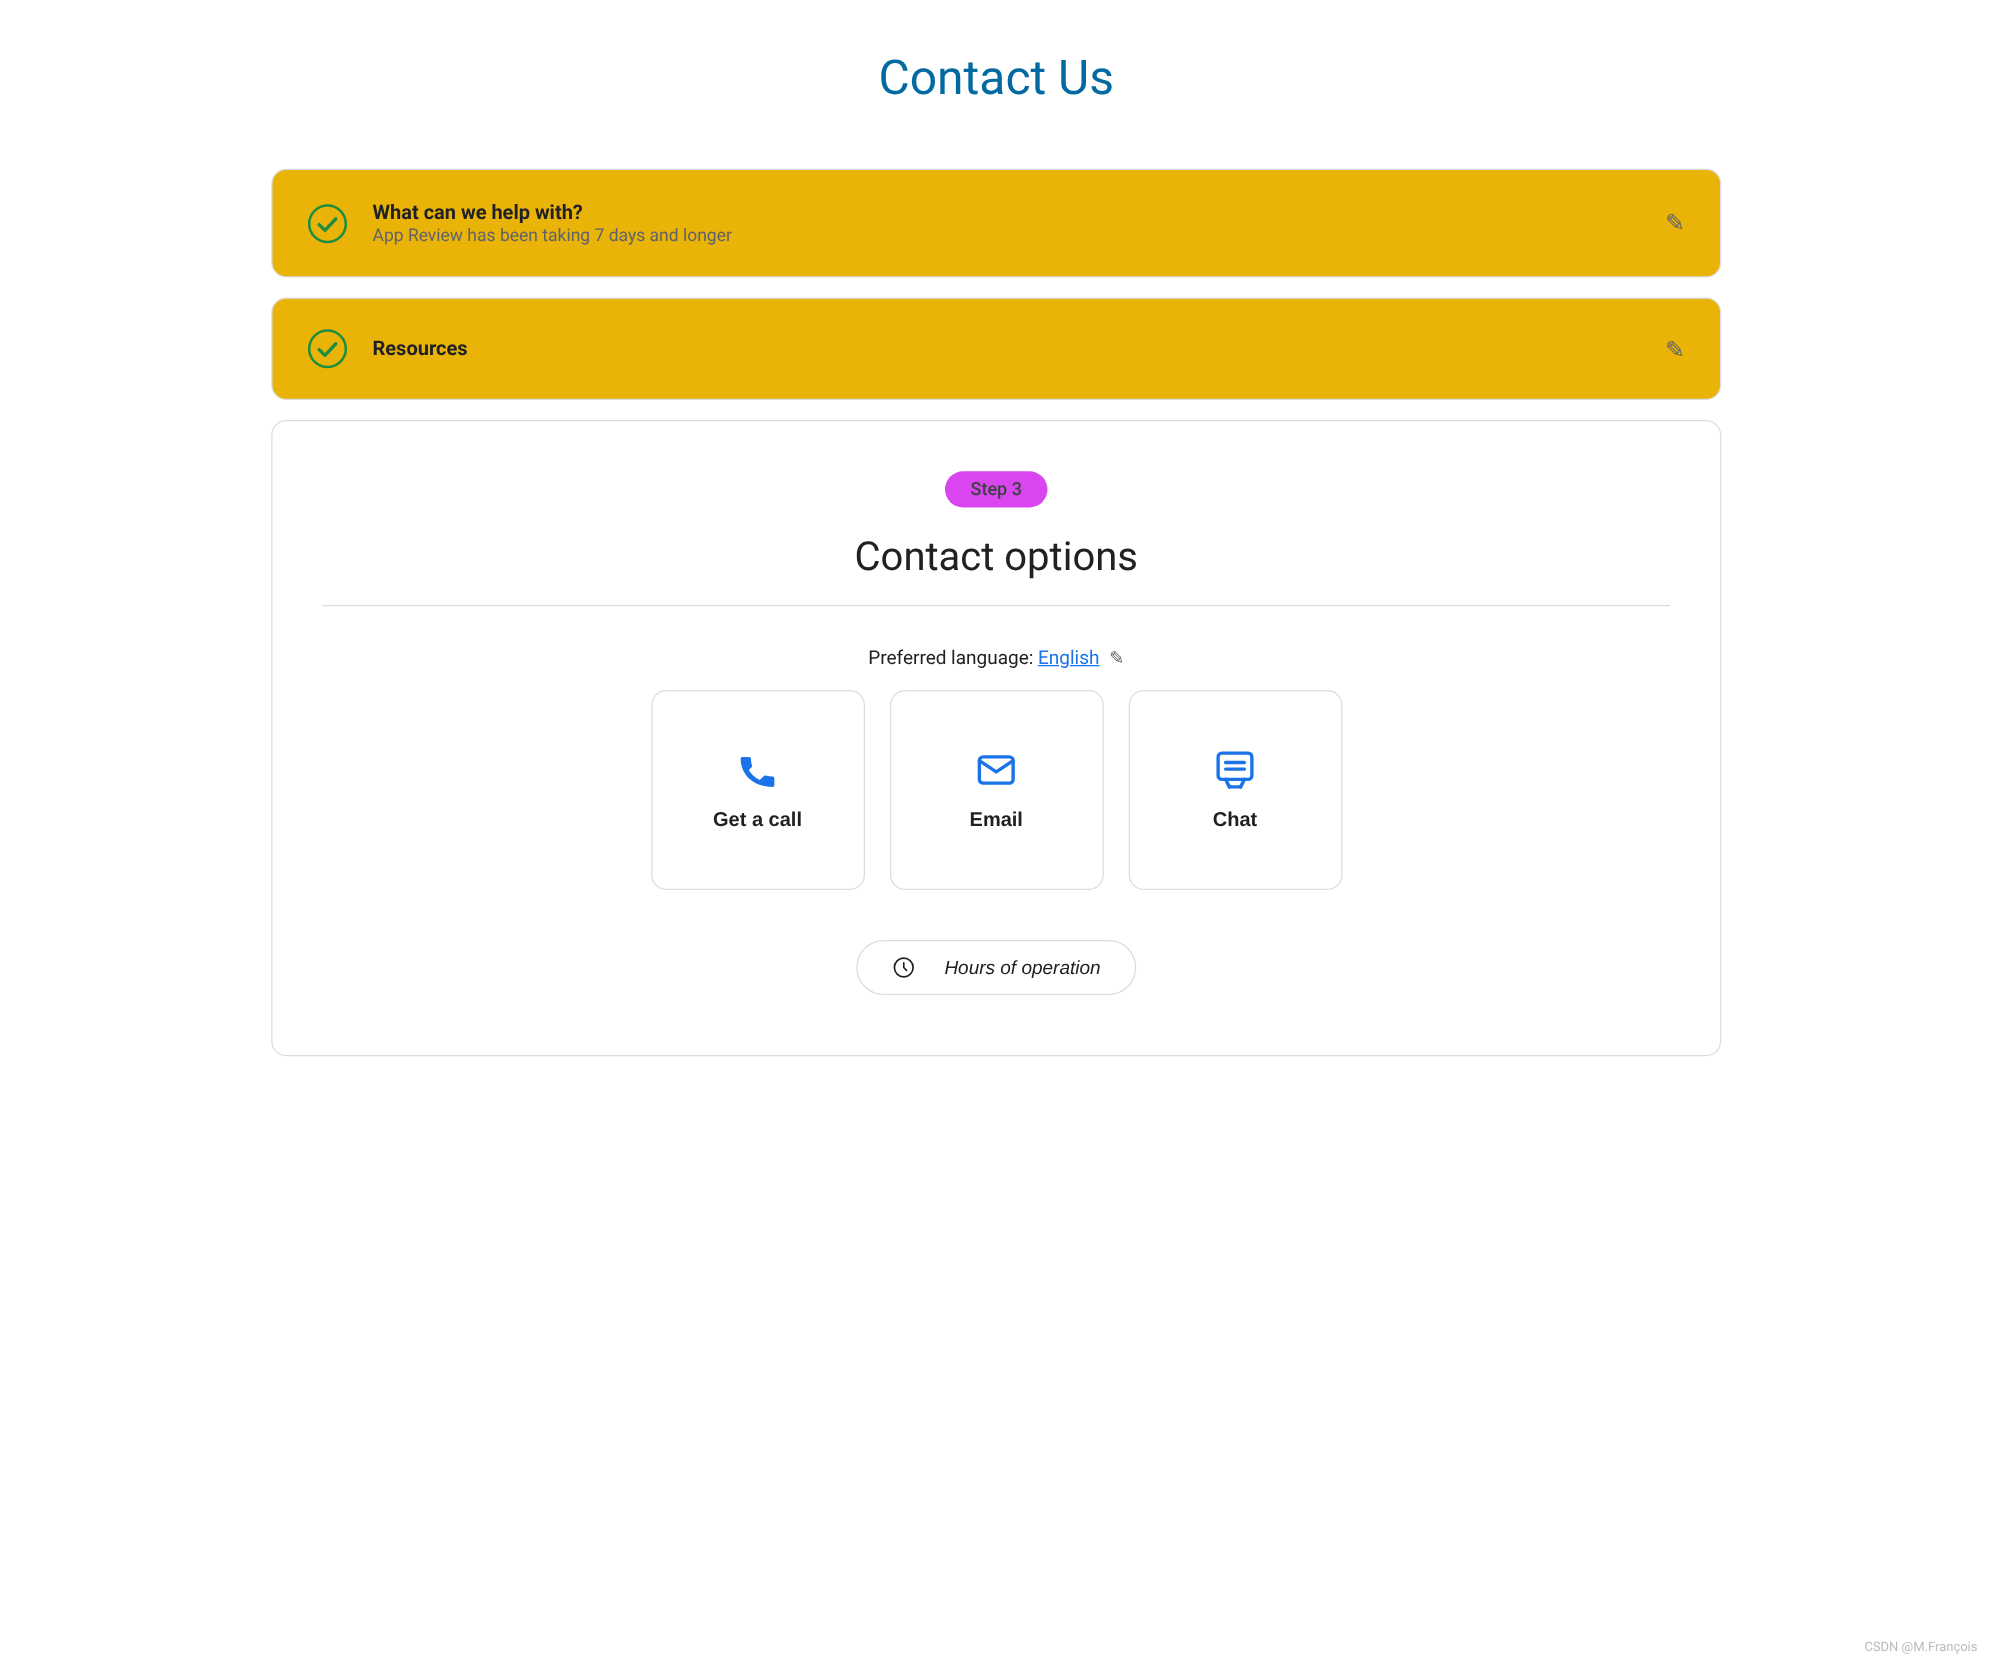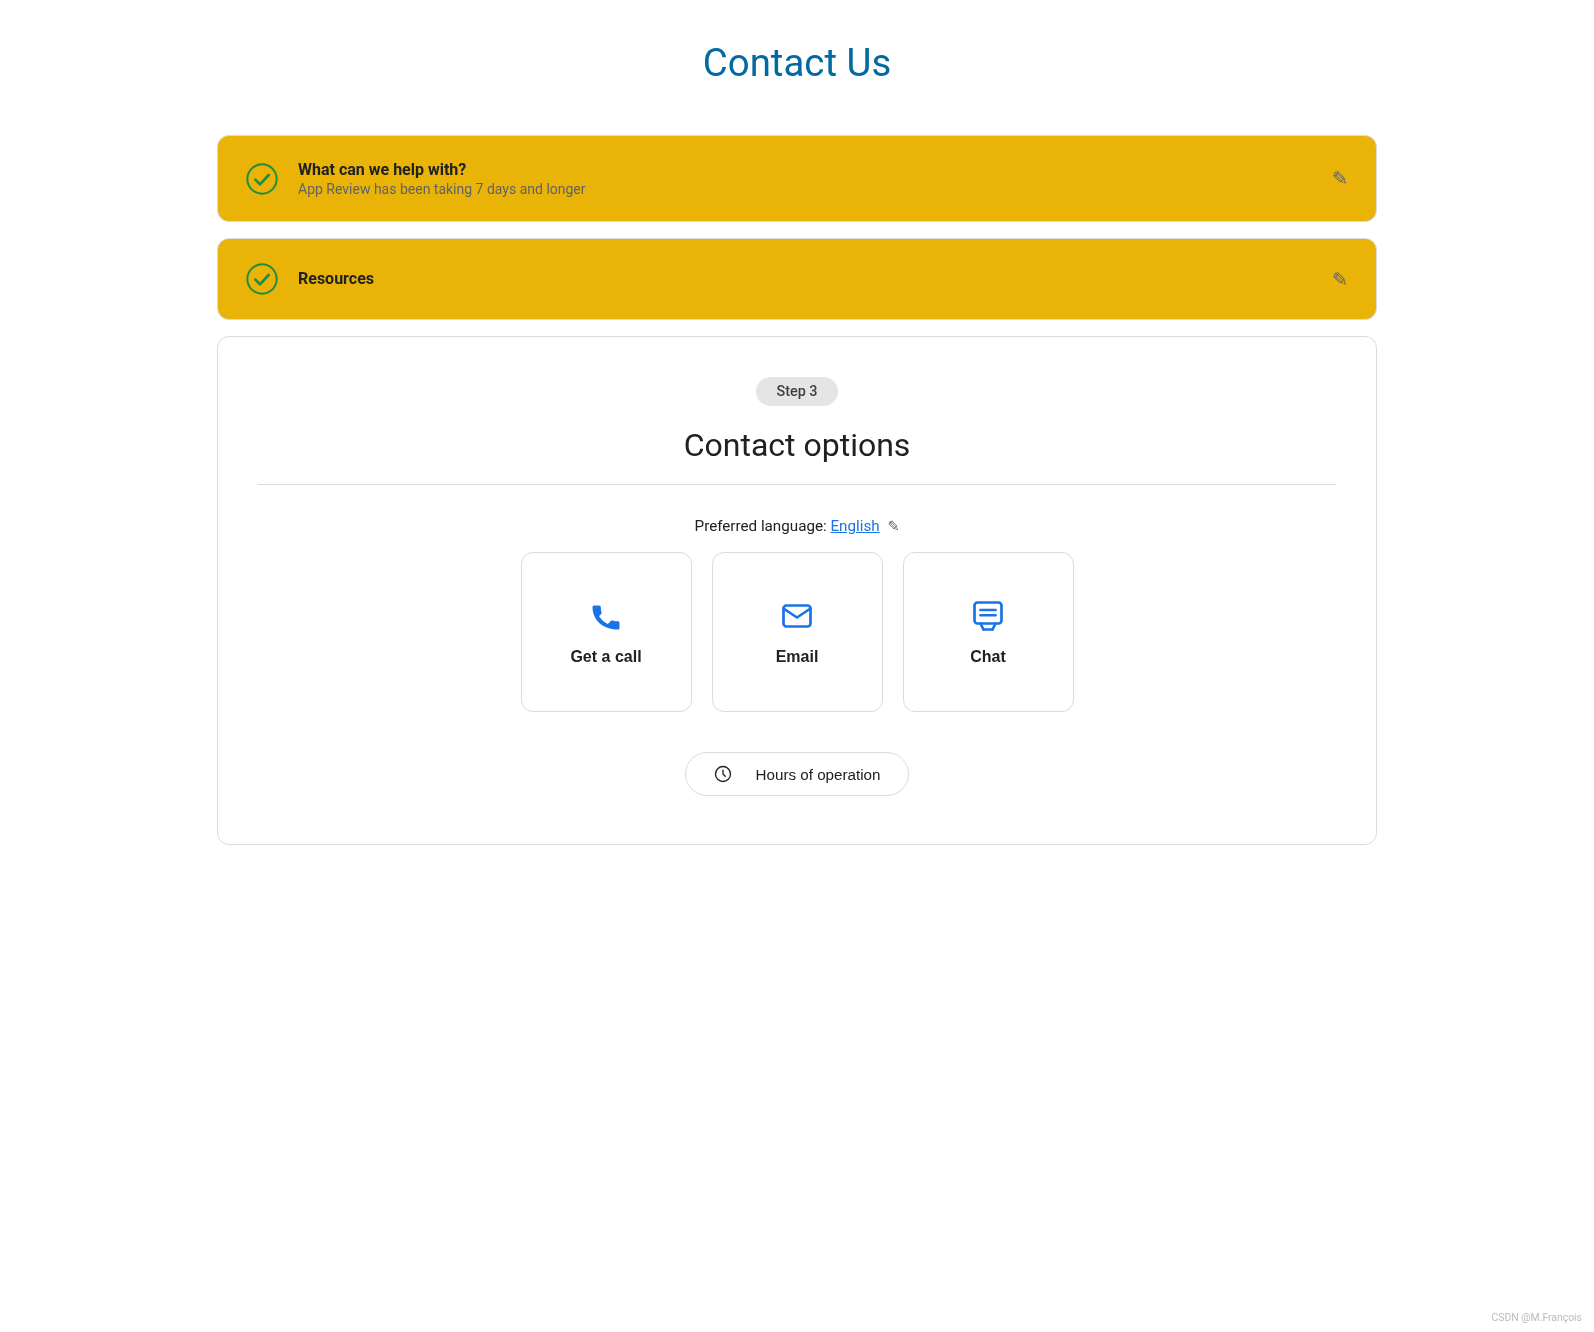--- a/index.html
+++ b/index.html
@@ -81,21 +81,21 @@
     }
 
     .step-badge {
       display: block;
       text-align: center;
       margin-bottom: 20px;
     }
 
     .step-badge-inner {
       display: inline-block;
-      background: #e5e5e5;
+      background: #d946ef;
       color: #3c4043;
       border-radius: 20px;
       padding: 6px 20px;
       font-size: 0.9rem;
       font-weight: 500;
     }
 
     .contact-options-title {
       text-align: center;
       font-size: 2rem;
@@ -170,20 +170,21 @@
       margin: 0 auto;
       gap: 24px;
       border: 1px solid #dadce0;
       border-radius: 24px;
       padding: 12px 28px;
       background: #fff;
       font-size: 0.95rem;
       color: #202124;
       cursor: pointer;
       transition: box-shadow 0.2s;
+      font-style: italic;
     }
 
     .watermark {
       position: fixed;
       bottom: 8px;
       right: 12px;
       font-size: 0.65rem;
       color: #bbb;
       text-align: right;
     }

